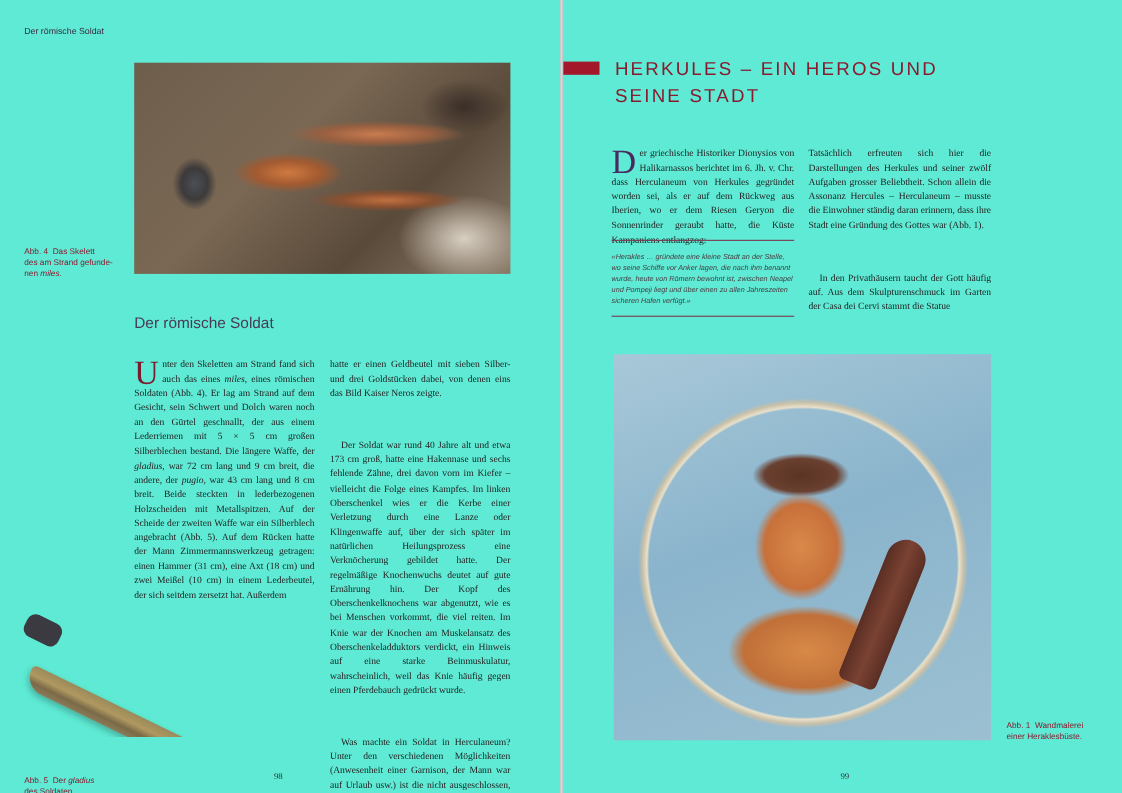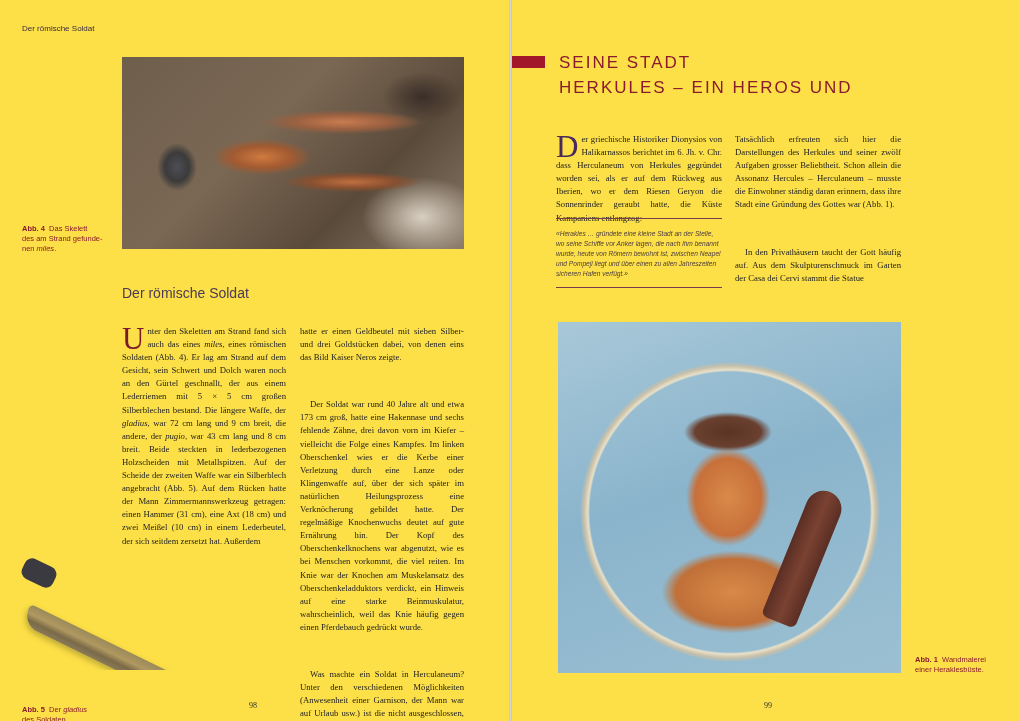--- a/index.html
+++ b/index.html
@@ -1,22 +1,22 @@
 <!DOCTYPE html>
 <html><head>
 <meta charset="utf-8">
 <style>
   html, body { margin:0; padding:0; }
   body { width:1020px; height:721px; background:#d9d9d9; position:relative; overflow:hidden; font-family:"Liberation Serif", serif; color:#2b2b2b; }
-  .page { position:absolute; top:0; height:721px; background:#fde047; overflow:hidden; }
+  .page { position:absolute; top:0; height:721px; background:#5eead4; overflow:hidden; }
   .page.left { left:0; width:509px; border-right:1px solid #c8c8c8; }
   .page.right { left:511px; width:509px; border-left:1px solid #c8c8c8; }
   .running-head { position:absolute; left:22px; top:24px; font-family:"Liberation Sans", sans-serif; font-size:8px; color:#3a2a40; }
   .caption { position:absolute; font-family:"Liberation Sans", sans-serif; font-size:7.5px; line-height:10px; color:#8a1a2e; }
-  .caption b { font-weight:bold; }
+  .caption b { font-weight:normal; }
   .page-num { position:absolute; font-family:Liberation Serif, serif; font-size:8px; color:#333; }
   .body-text { position:absolute; font-size:8.7px; line-height:13.1px; text-align:justify; hyphens:auto; color:#222; }
   .body-text p { margin:0; }
   .body-text p + p { text-indent:10px;margin-top:34px; }
   .dropcap { float:left; font-size:31px; line-height:25px; margin:1px 3px 0 0; color:#7a1a2e; font-family:"Liberation Serif", serif; }
   .dropcap.purple { color:#4a2a5e; }
   .section-title { position:absolute; left:122px; top:285px; font-family:"Liberation Sans", sans-serif; font-size:14px; color:#4a3a55; }
   .chapter-title { position:absolute; left:47px; top:50px; font-family:"Liberation Sans", sans-serif; font-size:17px; letter-spacing:2px; line-height:25px; color:#8a1a2e; }
   .chapter-bar { position:absolute; left:0; top:56px; width:33px; height:12px; background:#a3172a; }
   .quote-box { position:absolute; left:44px; top:218px; width:166px; border-top:1.5px solid #7a3a4e; border-bottom:1.5px solid #7a3a4e; padding:10px 0 8px 0; font-family:"Liberation Sans", sans-serif; font-style:italic; font-size:6.6px; line-height:10px; color:#4a3a40; }
@@ -82,22 +82,22 @@
     <i>gladius</i><br>
     <span>des Soldaten.</span>
   </div>
 
   <div class="page-num" style="left:249px;top:701px;">98</div>
 </div>
 
 <div class="page right">
   <div class="chapter-bar"></div>
   <div class="chapter-title">
+    <div>HERKULES – EIN HEROS UND</div>
     <div>SEINE STADT</div>
-    <div>HERKULES – EIN HEROS UND</div>
   </div>
 
   <div class="body-text" style="left:44px;top:133px;width:166px;">
     <p><span class="dropcap purple">D</span><span>er griechische Historiker Dionysios von Halikarnassos berichtet im 6. Jh. v. Chr. dass Herculaneum von Herkules gegründet worden sei, als er auf dem Rückweg aus Iberien, wo er dem Riesen Geryon die Sonnenrinder geraubt hatte, die Küste Kampaniens entlangzog:</span></p>
   </div>
 
   <div class="quote-box">«Herakles … gründete eine kleine Stadt an der Stelle, wo seine Schiffe vor Anker lagen, die nach ihm benannt wurde, heute von Römern bewohnt ist, zwischen Neapel und Pompeji liegt und über einen zu allen Jahreszeiten sicheren Hafen verfügt.»</div>
 
   <div class="body-text" style="left:223px;top:133px;width:166px;">
     <p>Tatsächlich erfreuten sich hier die Darstellungen des Herkules und seiner zwölf Aufgaben grosser Beliebtheit. Schon allein die Assonanz Hercules – Herculaneum – musste die Einwohner ständig daran erinnern, dass ihre Stadt eine Gründung des Gottes war (Abb. 1).</p>

